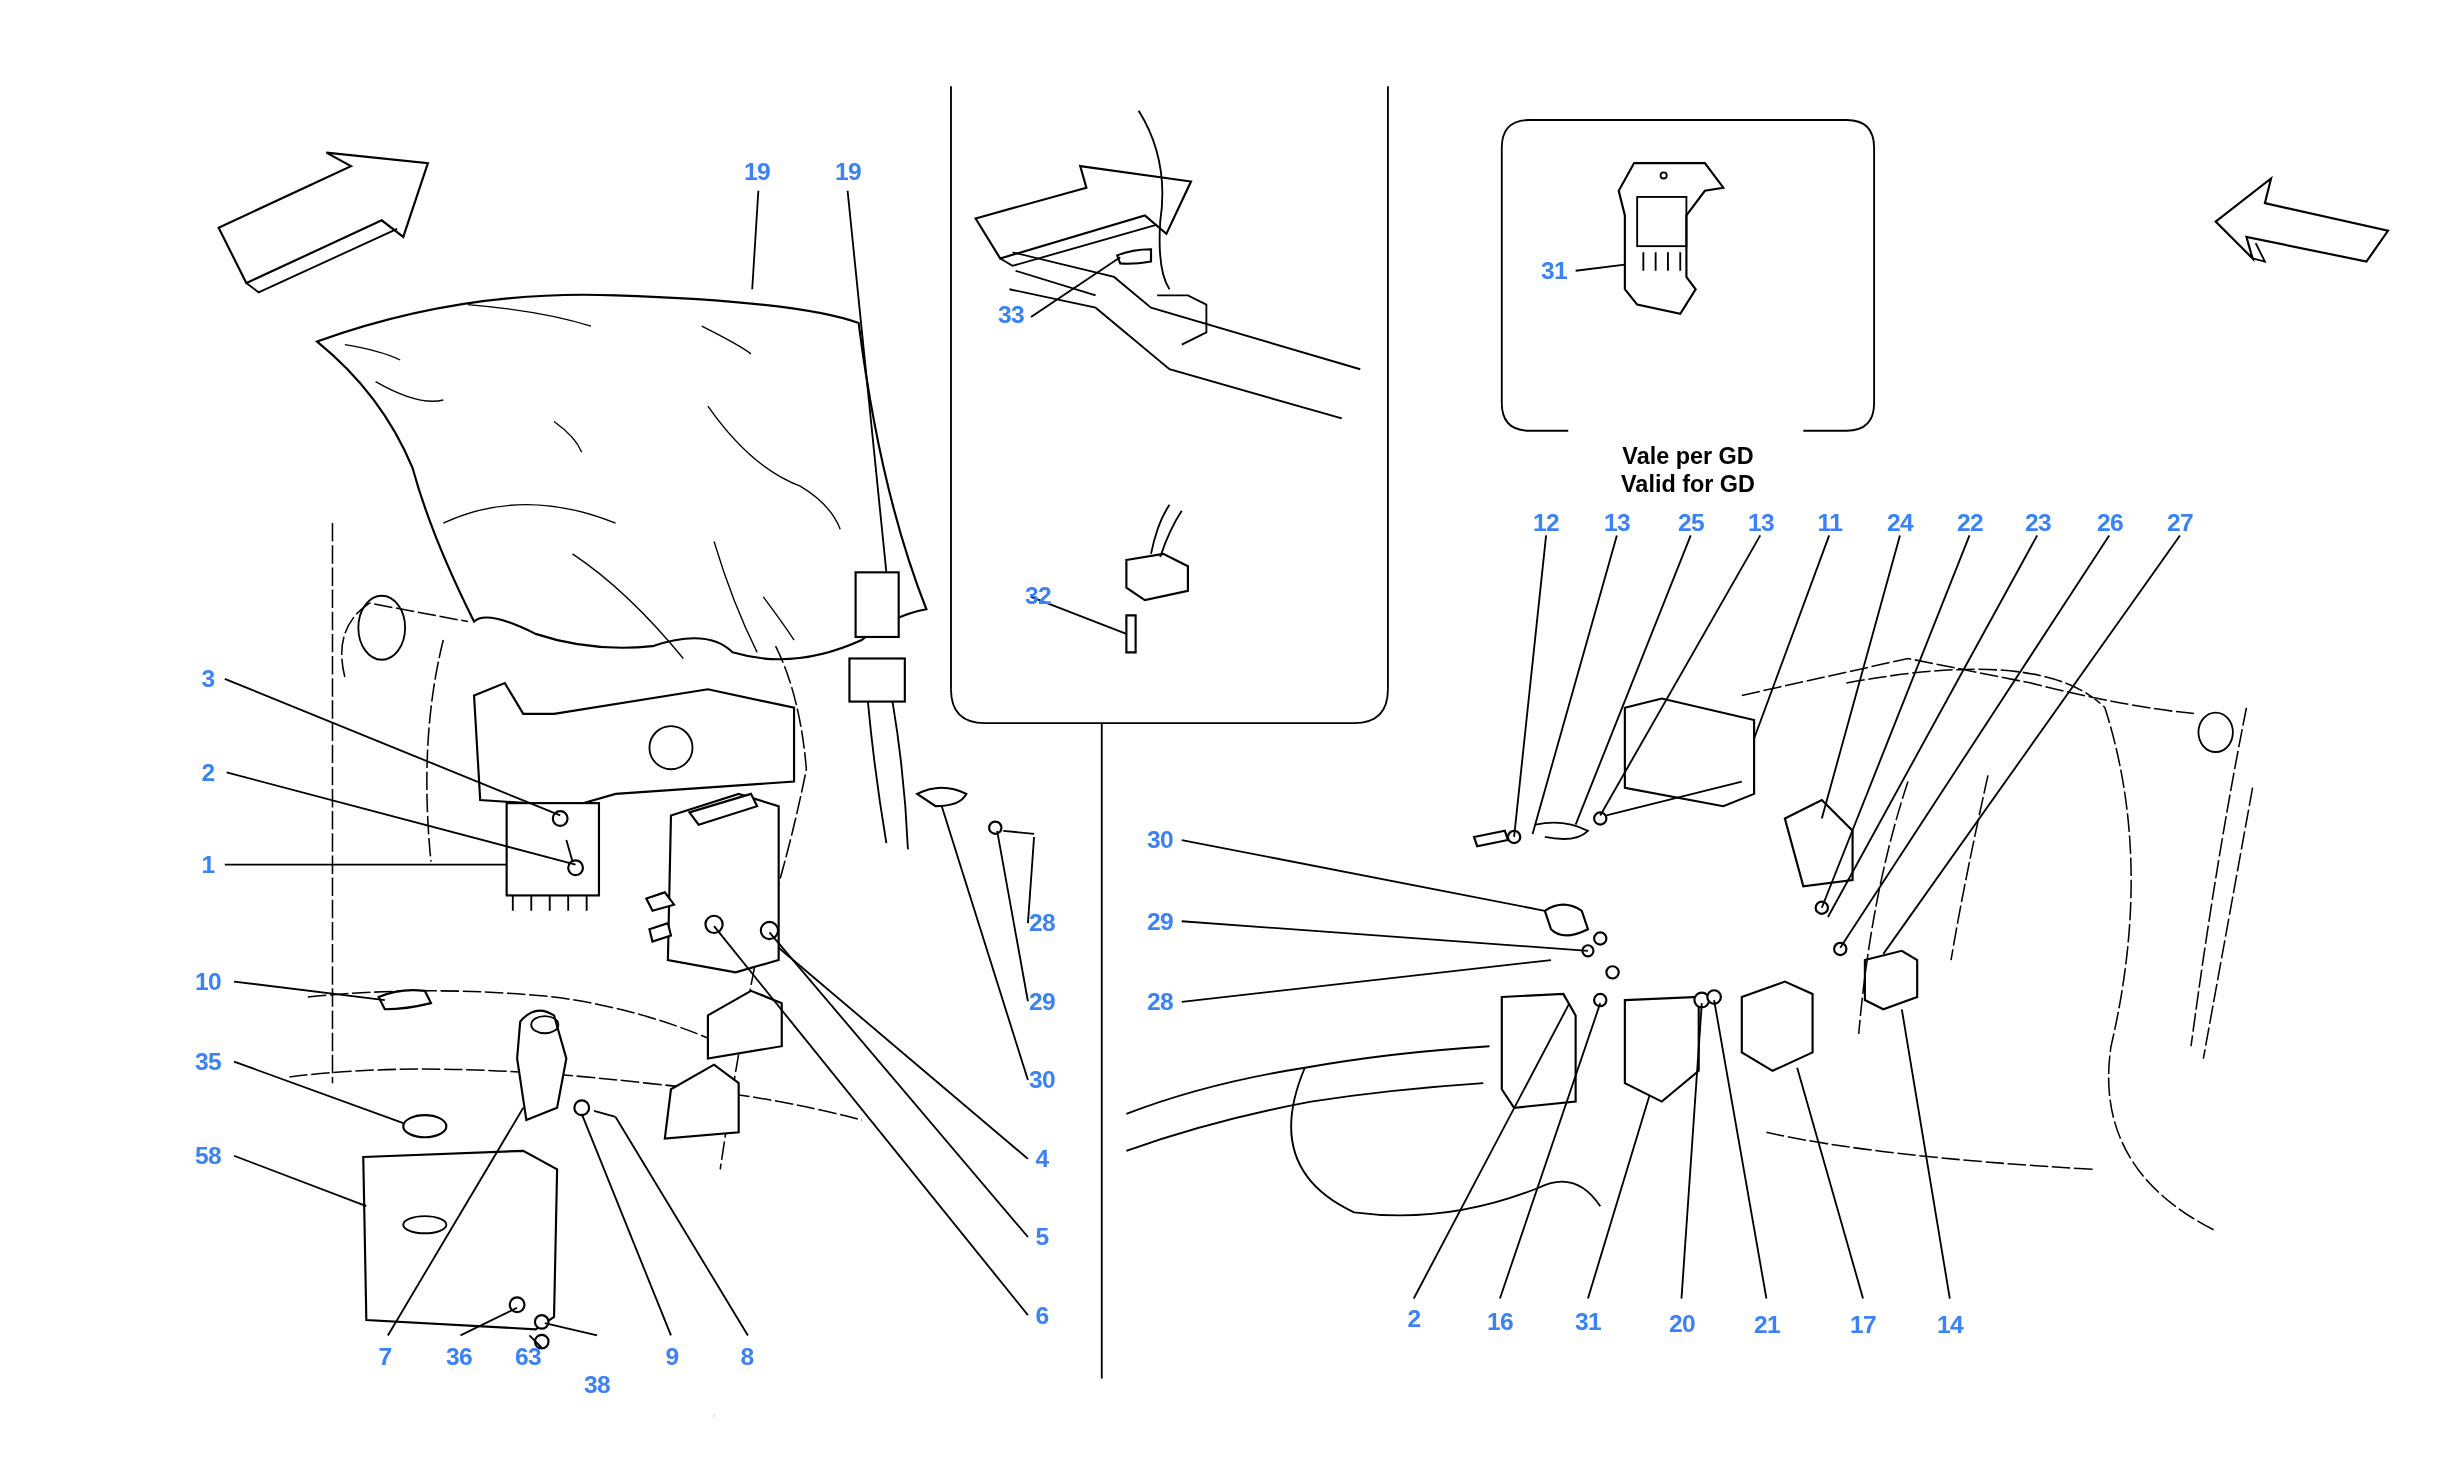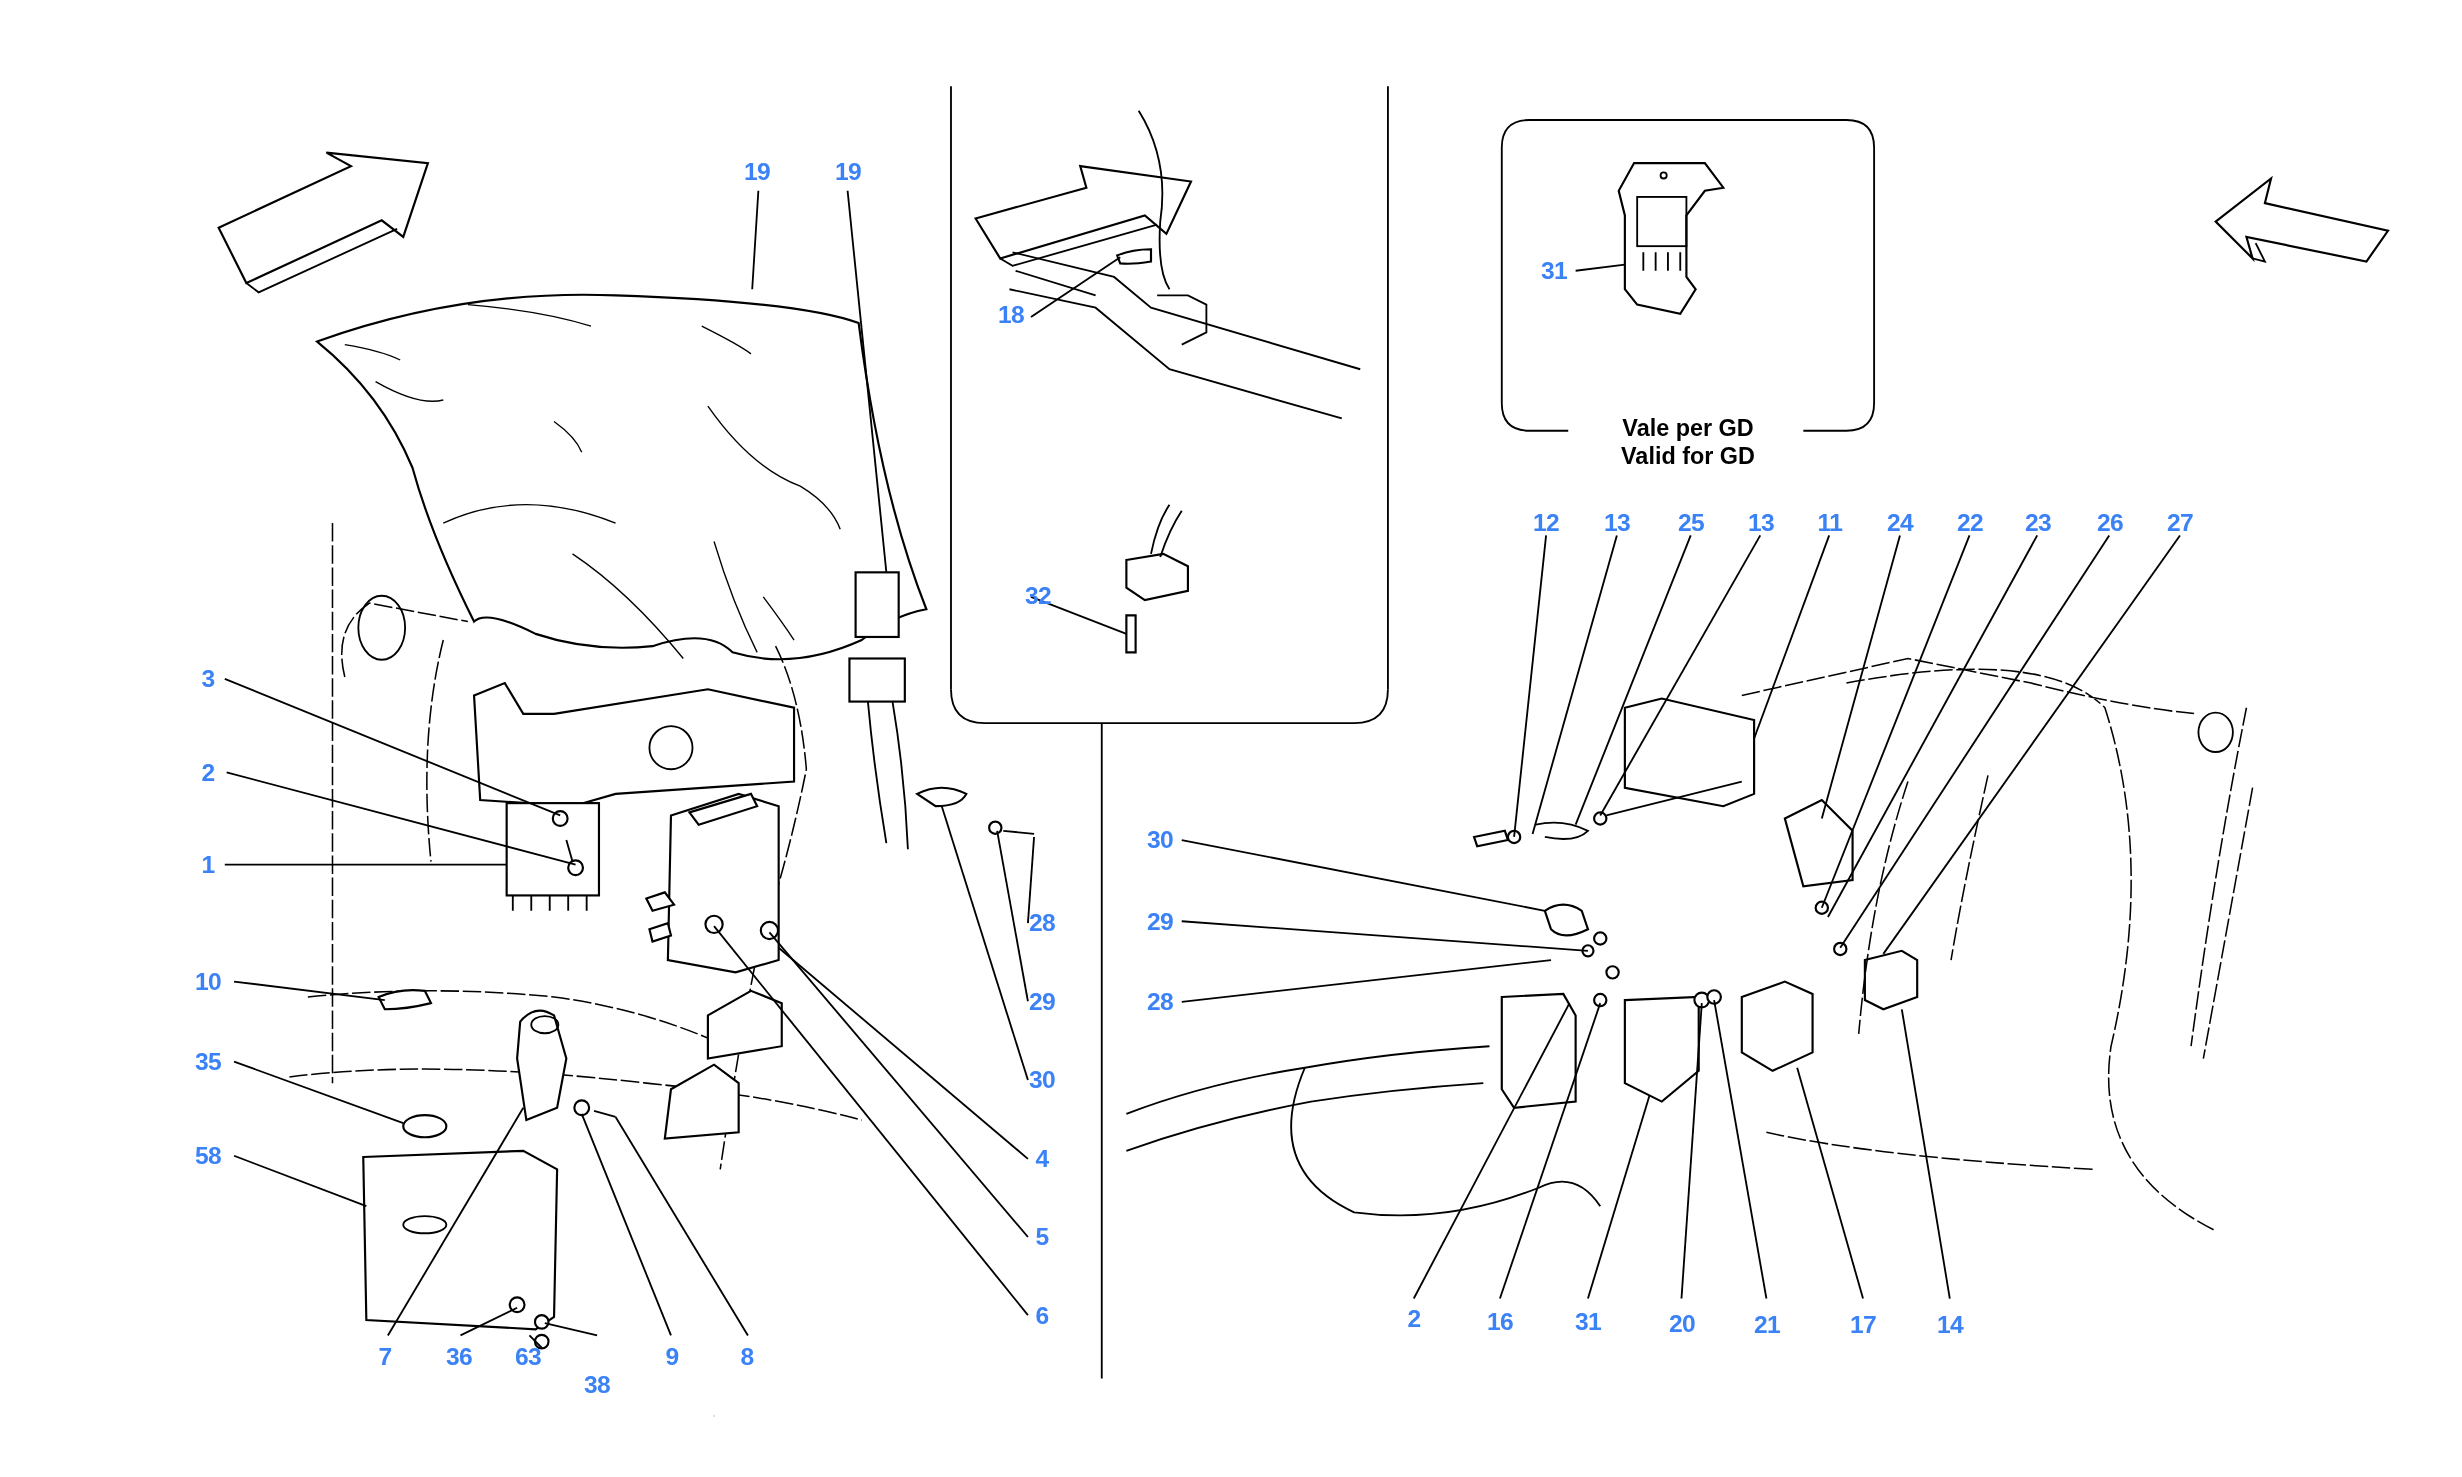--- a/index.html
+++ b/index.html
@@ -1,19 +1,19 @@
 <!DOCTYPE html>
 <html style="font-size:9.8px"><head>
 <meta charset="utf-8">
 <style>
   html, body { margin:0; padding:0; background:#ffffff; }
   body { width:2462px; height:1477px; position:relative; overflow:hidden; font-family:"Liberation Sans", sans-serif; }
   #art { position:absolute; left:0; top:0; width:2462px; height:1477px; }
   .callout { position:absolute; font-family:"Liberation Sans", sans-serif; font-weight:bold; font-size:24.6px; color:#3b82f6; line-height:1; transform:translate(-50%,-50%); letter-spacing:-0.6px; }
-  .inset-note { position:absolute; font-family:"Liberation Sans", sans-serif; font-weight:bold; font-size:23.4px; color:#000; text-align:center; line-height:1.2; transform:translateX(-50%); }
+  .inset-note { position:absolute; font-family:"Liberation Sans", sans-serif; font-weight:bold; font-size:23.4px; color:#000; text-align:center; line-height:1.2; transform:translateX(-50%);margin-top:28px; }
   svg .ln { stroke:#000; stroke-width:3; fill:none; }
   svg .thin { stroke:#000; stroke-width:2.2; fill:none; }
   svg .leader { stroke:#000; stroke-width:3; fill:none; }
   svg .part { stroke:#000; stroke-width:3.5; fill:#fff; }
   svg .dash { stroke:#000; stroke-width:2.5; fill:none; stroke-dasharray:30 6; }
 </style>
 </head>
 <body>
 
 <svg id="art" viewBox="0 0 4000 2400" xmlns="http://www.w3.org/2000/svg">
@@ -212,21 +212,21 @@
 <span class="callout" style="left:597px;top:1385px">38</span>
 <span class="callout" style="left:672px;top:1357px">9</span>
 <span class="callout" style="left:747px;top:1357px">8</span>
 <span class="callout" style="left:1042px;top:923px">28</span>
 <span class="callout" style="left:1042px;top:1002px">29</span>
 <span class="callout" style="left:1042px;top:1080px">30</span>
 <span class="callout" style="left:1042px;top:1159px">4</span>
 <span class="callout" style="left:1042px;top:1237px">5</span>
 <span class="callout" style="left:1042px;top:1316px">6</span>
 
-<span class="callout" style="left:1011px;top:315px">18</span>
+<span class="callout" style="left:1011px;top:315px">33</span>
 <span class="callout" style="left:1038px;top:596px">32</span>
 
 <span class="callout" style="left:1554px;top:271px">31</span>
 <div class="inset-note" style="left:1688px;top:414px">
   <div>Vale per GD</div>
   <div>Valid for GD</div>
 </div>
 
 <span class="callout" style="left:1546px;top:523px">12</span>
 <span class="callout" style="left:1617px;top:523px">13</span>

